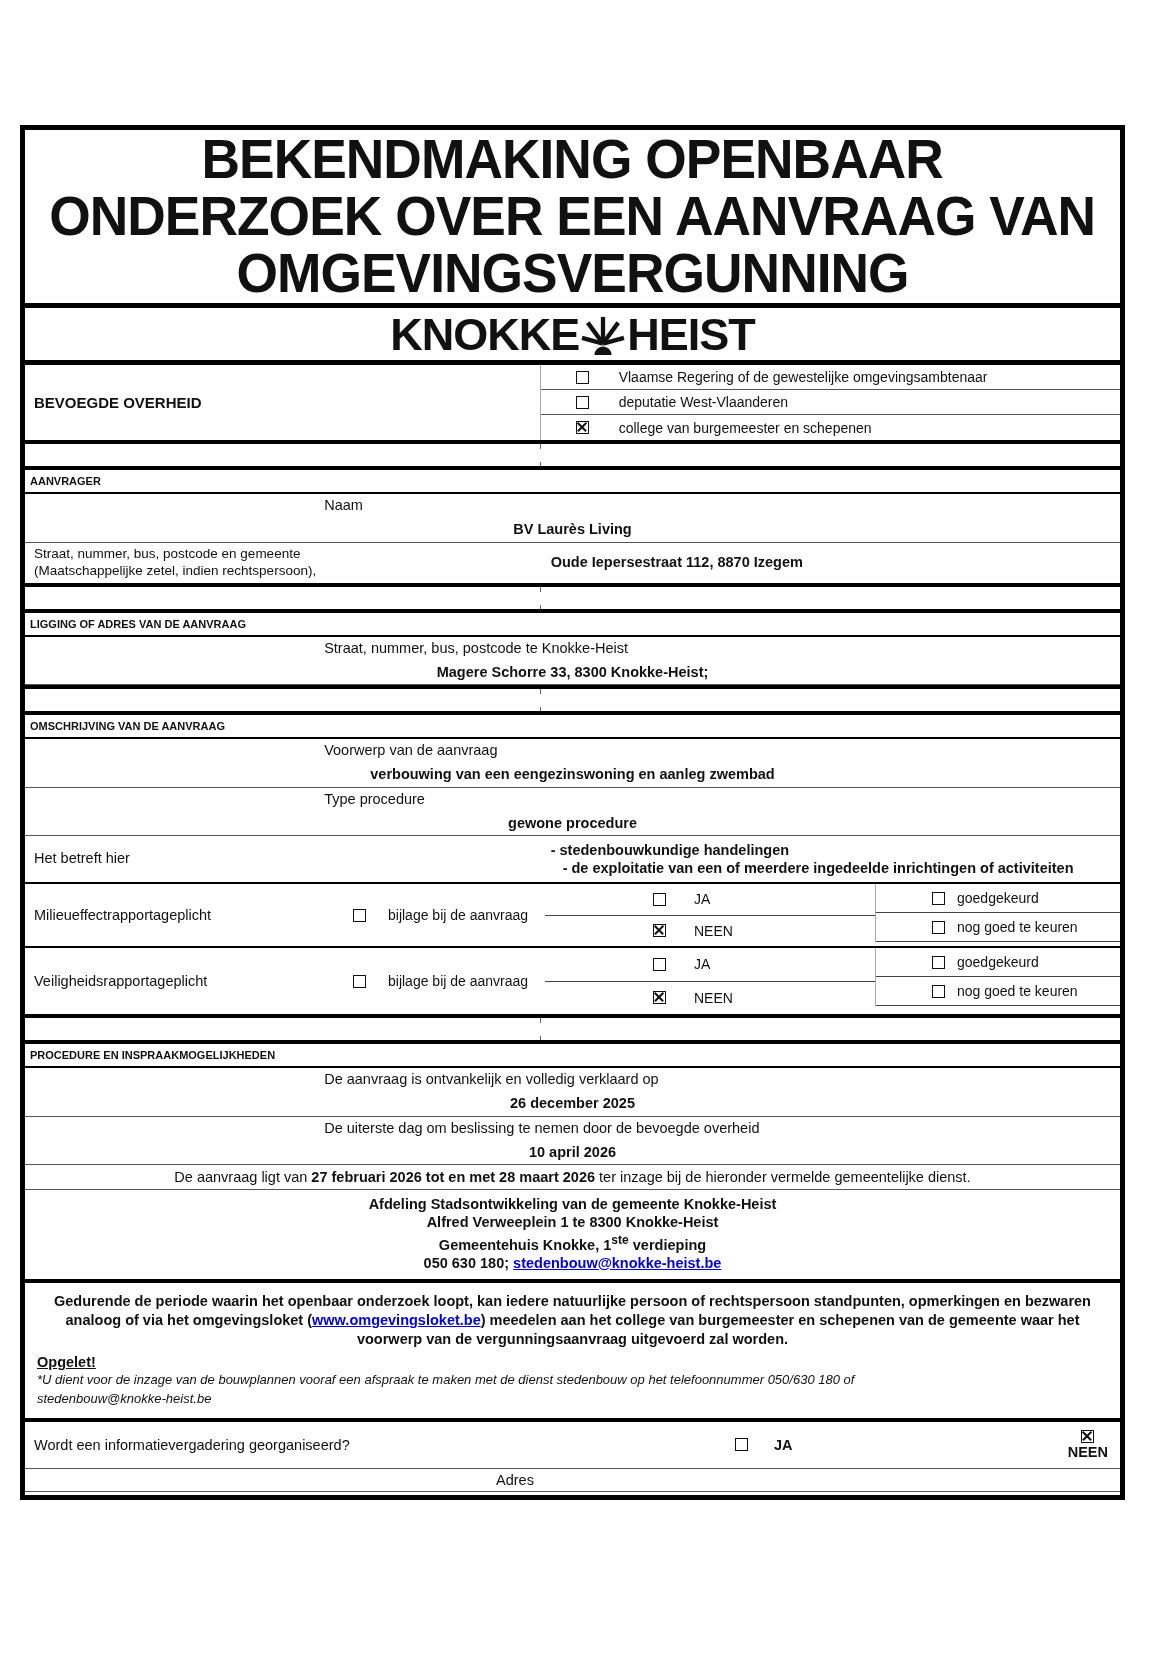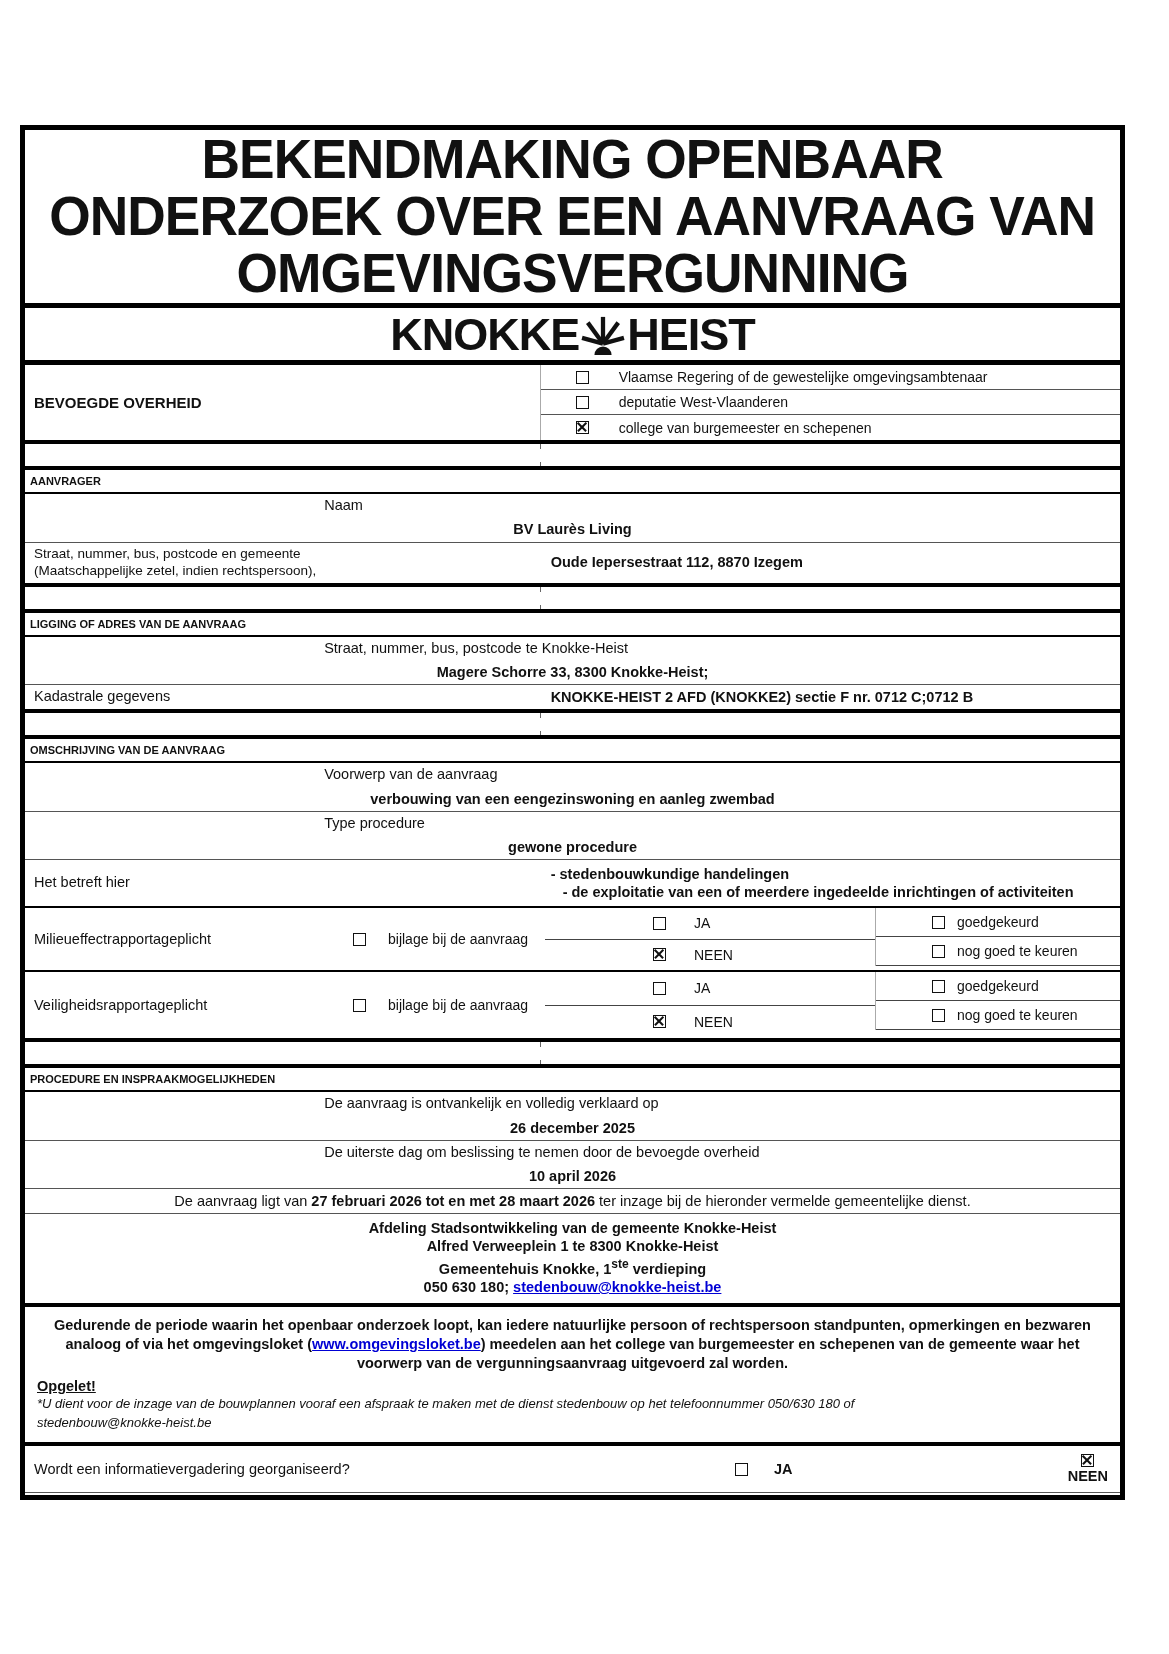--- a/index.html
+++ b/index.html
@@ -132,24 +132,20 @@
   </div>
 
   <div class="gap"></div>
 
   <div class="sec">
     <div class="sec-header">LIGGING OF ADRES VAN DE AANVRAAG</div>
     <div class="row sep">
       <div class="lbl">Straat, nummer, bus, postcode te Knokke-Heist</div>
       <div class="val">Magere Schorre 33, 8300 Knokke-Heist;</div>
     </div>
-    <div class="row">
-      <div class="lbl">Kadastrale gegevens</div>
-      <div class="val">KNOKKE-HEIST 2 AFD (KNOKKE2) sectie F nr. 0712 C;0712 B</div>
-    </div>
   </div>
 
   <div class="gap"></div>
 
   <div class="sec">
     <div class="sec-header">OMSCHRIJVING VAN DE AANVRAAG</div>
     <div class="row sep">
       <div class="lbl">Voorwerp van de aanvraag</div>
       <div class="val">verbouwing van een eengezinswoning en aanleg zwembad</div>
     </div>

